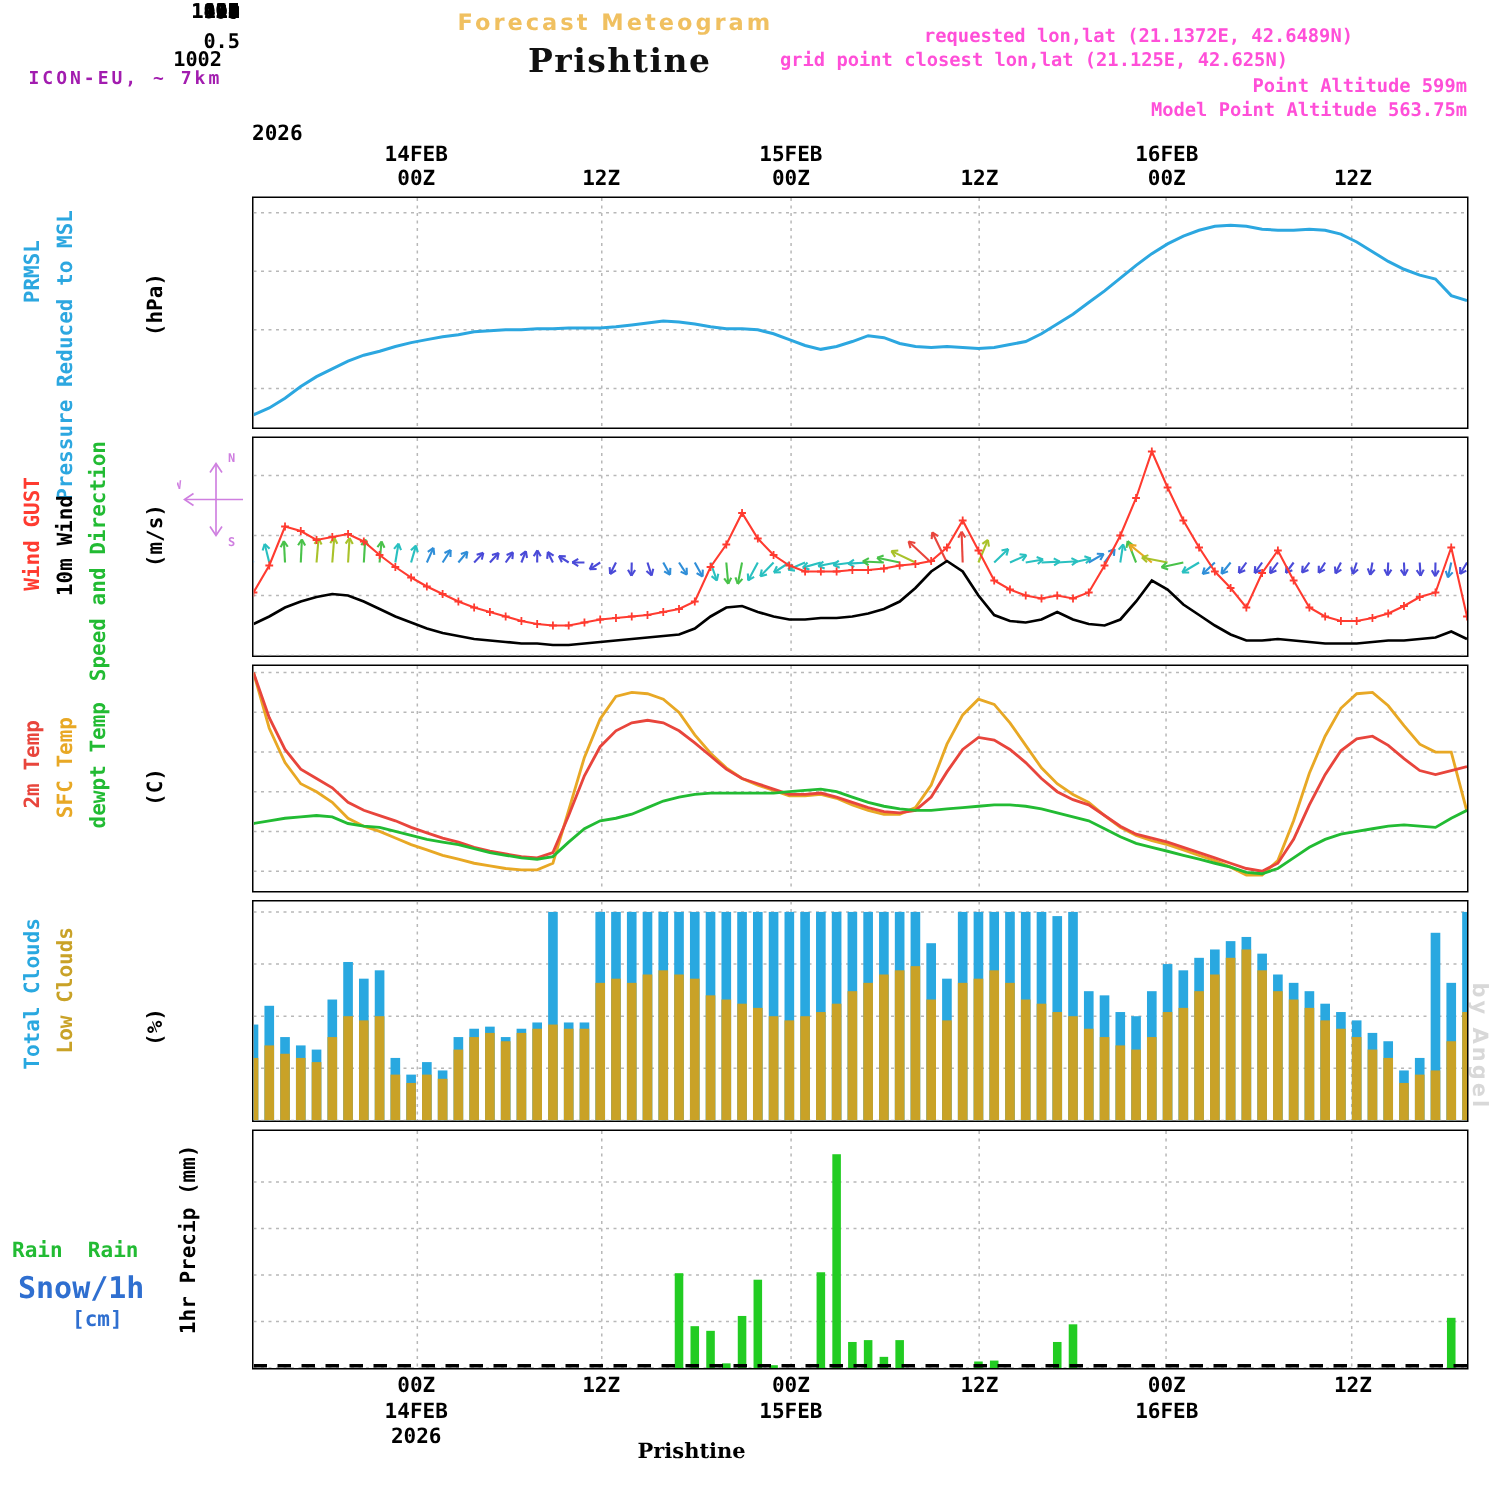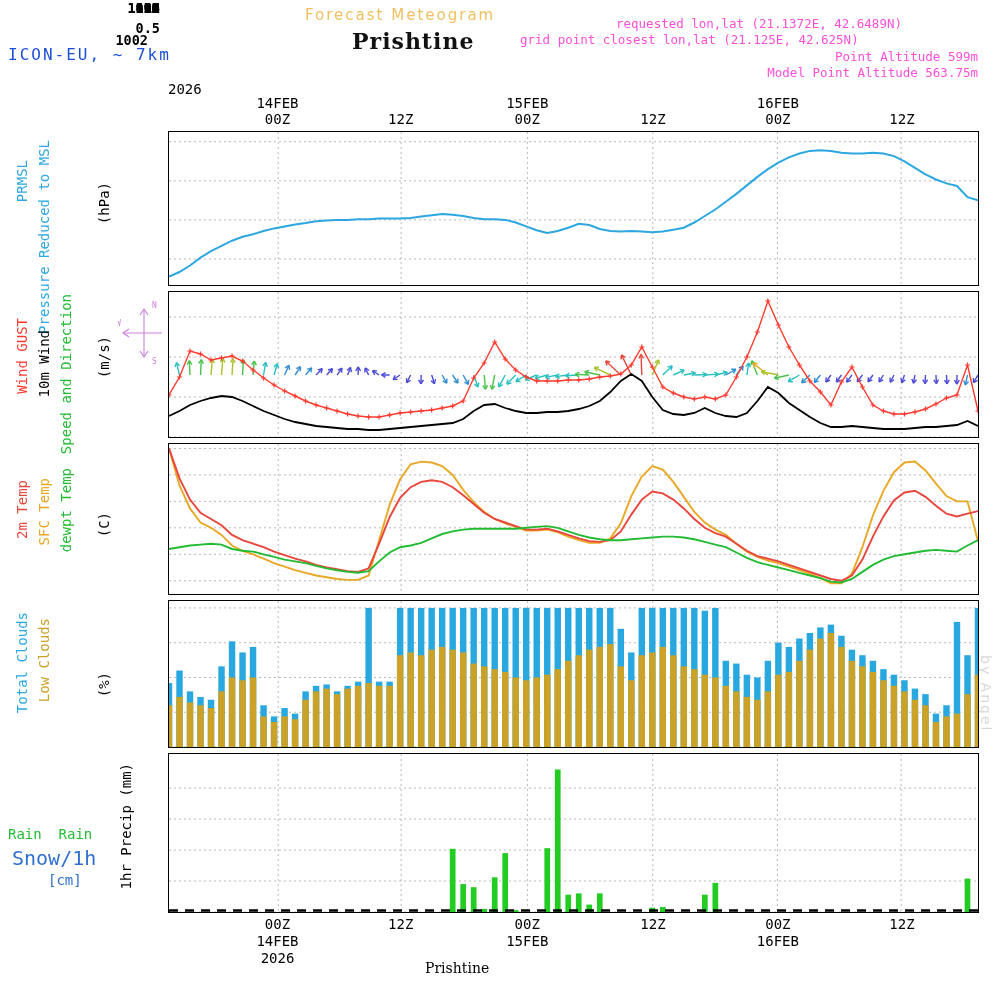--- a/index.html
+++ b/index.html
@@ -1,21 +1,21 @@
 <!DOCTYPE html>
 <html><head>
 <meta charset="utf-8">
 <style>
   html,body{margin:0;padding:0;background:#ffffff;}
   body{width:1000px;height:1000px;position:relative;font-family:"DejaVu Sans",sans-serif;overflow:hidden;}
-  .abs{position:absolute;}
+  .abs{position:absolute;font-weight:bold;}
   
   #hdr-fm{left:305px;top:6px;font-size:15px;color:#f0c060;letter-spacing:2px;font-family:"DejaVu Sans",sans-serif;}
   #hdr-title{left:352px;top:28px;font-size:22px;font-weight:bold;color:#111;font-family:"DejaVu Serif",serif;letter-spacing:1px;}
-  #hdr-model{left:8px;top:45px;font-size:16px;color:#1d4ed8;letter-spacing:2px;font-family:"DejaVu Sans Mono",monospace;}
+  #hdr-model{left:19px;top:45px;font-size:12px;color:#a21caf;letter-spacing:2px;font-family:"DejaVu Sans Mono",monospace;}
   .hdr-meta{font-size:12.5px;color:#ff4fd8;font-family:"DejaVu Sans Mono",monospace;white-space:pre;}
   #m1{left:616px;top:16px;}
   #m2{left:520px;top:32px;}
   #m3{right:22px;top:49px;}
   #m4{right:22px;top:65px;}
   #watermark{right:6px;top:655px;writing-mode:vertical-rl;font-size:14px;color:#d8d8d8;letter-spacing:2px;}
   
   .panel{position:absolute;left:168px;width:811px;border:1.5px solid #000;box-sizing:border-box;background:#fff;}
   #p1{top:131px;height:155px;}
   #p2{top:291px;height:147px;}

